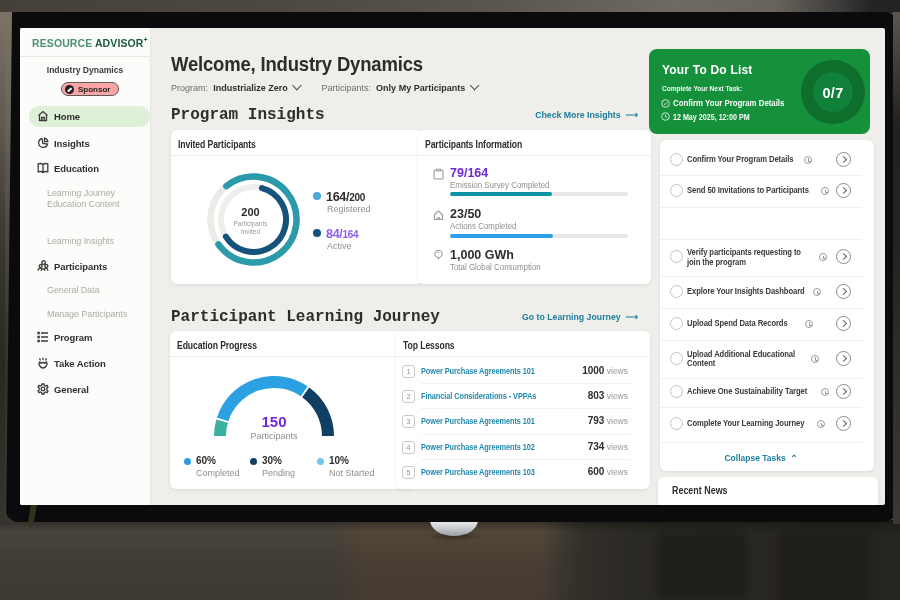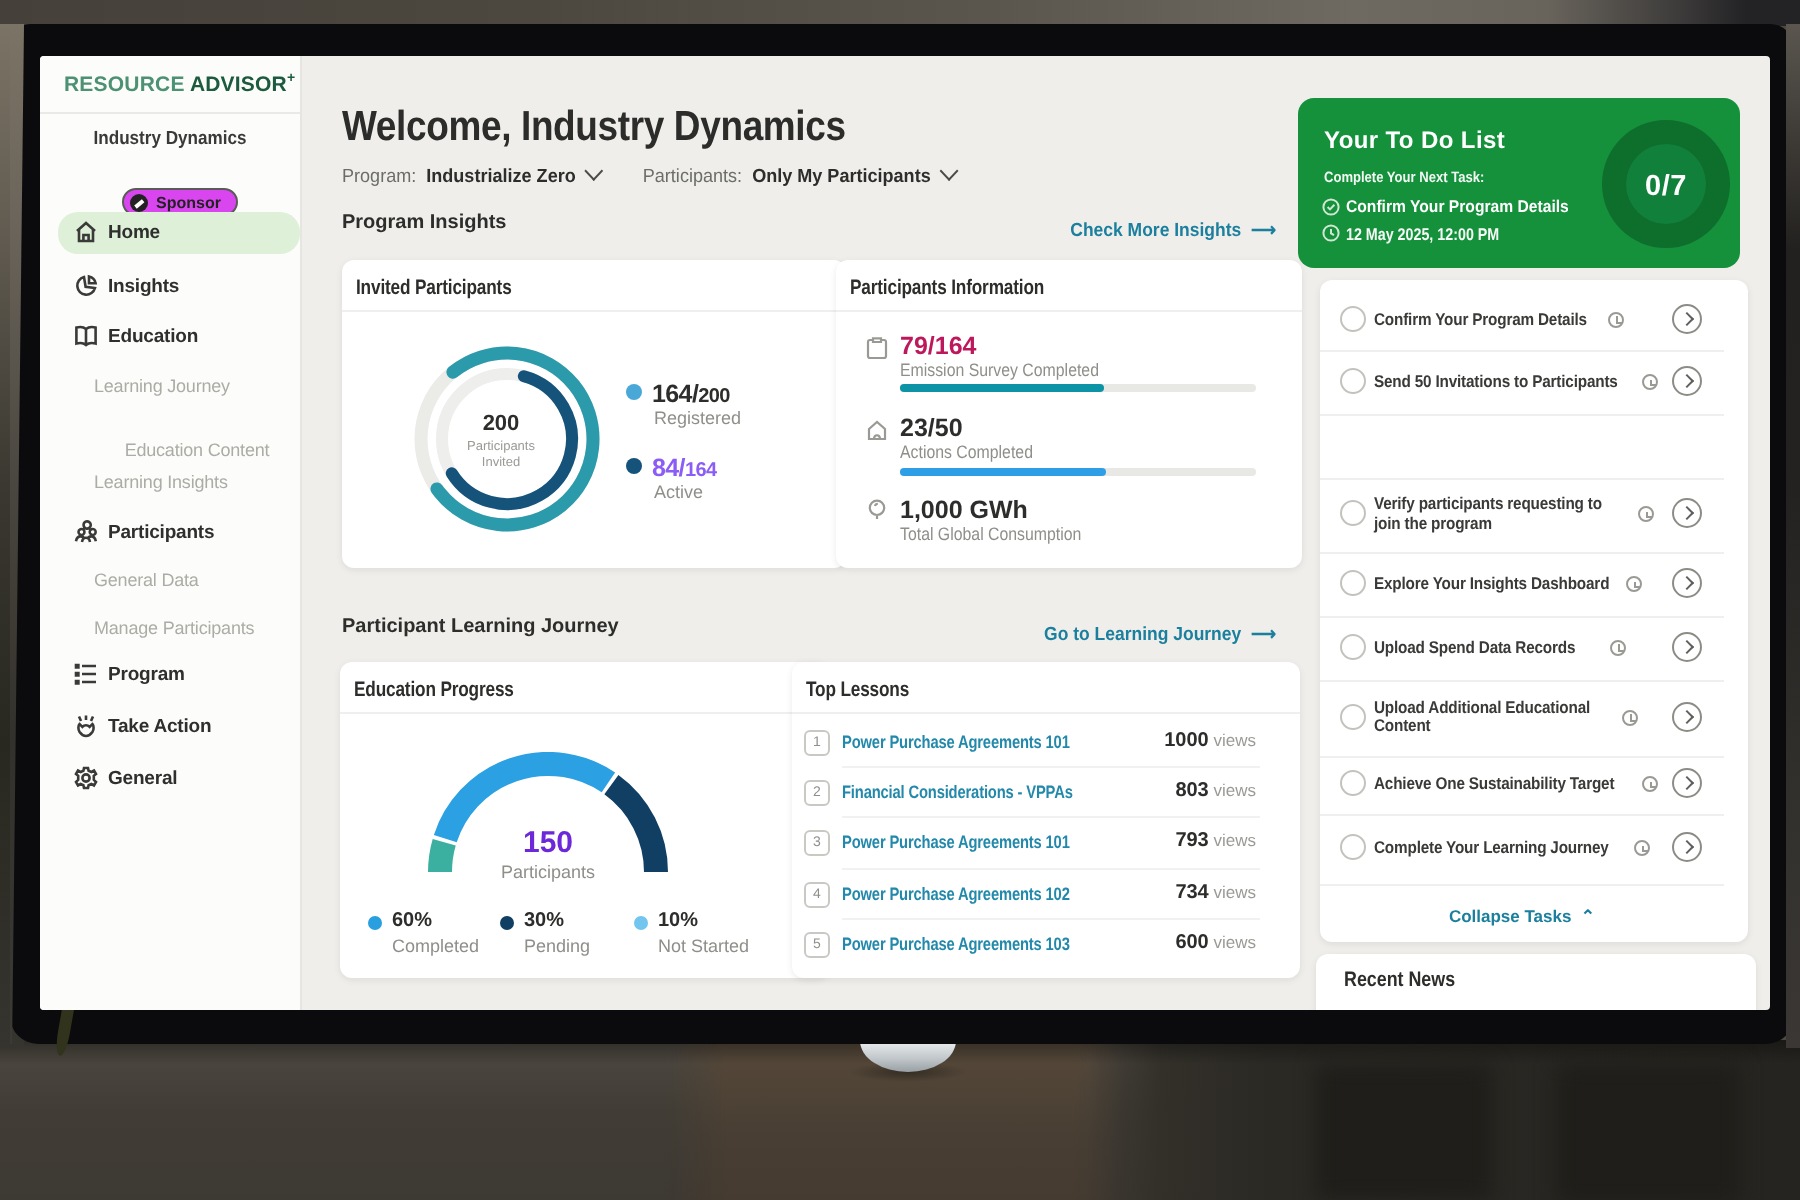--- a/index.html
+++ b/index.html
@@ -23,36 +23,36 @@
   #bezel{left:5px;top:12px;width:892px;height:510px;background:#0b0b0d;border-radius:10px 12px 14px 14px;}
   #wedge{left:5px;top:12px;width:7px;height:510px;background:linear-gradient(to bottom,#7b7365,#6b645a 20%,#4a4740 45%,#33312b 70%,#3c3a35);clip-path:polygon(0 0,100% 0,15% 100%,0 100%);}
   #screen{left:20px;top:28px;width:865px;height:477px;background:#efeeeb;border-radius:2px;overflow:hidden;}
   
   #sidebar{left:0;top:0;width:130px;height:477px;background:#fcfcfa;border-right:1px solid #e6e5e2;}
   #logo{left:12px;top:8px;width:118px;text-align:left;font-size:10.5px;font-weight:bold;letter-spacing:.1px;color:#4d9173;}
   #logo .adv{color:#1c5b3d;}
   #logo sup{font-size:7px;}
   .sdiv{left:0;width:130px;height:1px;background:#e9e9e6;}
   #orgname{left:0;top:36px;width:130px;text-align:center;font-size:9.5px;font-weight:bold;color:#3a3a38;transform:scaleX(.9);transform-origin:center top;}
-  #pill{left:41px;top:54px;width:56px;height:12px;border:1.5px solid #5a5a57;border-radius:8px;background:#d946ef;margin-top:12px;}
+  #pill{left:41px;top:54px;width:56px;height:12px;border:1.5px solid #5a5a57;border-radius:8px;background:#fca5a5;}
   #pill .dot{position:absolute;left:3px;top:1.5px;width:9px;height:9px;border-radius:50%;background:#222;}
   #pill .dot:after{content:"";position:absolute;left:2px;top:4px;width:5px;height:1.5px;background:#fff;transform:rotate(-40deg);}
   #pill .ptxt{position:absolute;left:16px;top:2px;font-size:8px;font-weight:bold;color:#222;}
   .mi{left:0;width:130px;height:16px;}
   .mi .ic{position:absolute;left:17px;top:4px;width:12px;height:12px;}
   .mi .tx{position:absolute;left:34px;top:5px;font-size:9.5px;font-weight:bold;color:#2f2f2d;letter-spacing:-.1px;}
   .msub{left:27px;width:103px;height:18px;font-size:9px;color:#acaca7;letter-spacing:-.1px;}
   #homepill{left:9px;top:78px;width:121px;height:21px;background:#def0d8;border-radius:10px;}
   .icsvg{stroke:#3a3a38;fill:none;stroke-width:1.3;}
   #welcome{left:151px;top:24px;font-size:21px;font-weight:bold;color:#2c2c2a;letter-spacing:-.2px;transform:scaleX(.88);transform-origin:left top;white-space:nowrap;}
   .lbl{font-size:9.5px;color:#6d6d68;}
   .bld{font-size:9.5px;font-weight:bold;color:#2d2d2b;}
   .chev{display:inline-block;width:6px;height:6px;border-right:1.4px solid #4a4a47;border-bottom:1.4px solid #4a4a47;transform:rotate(45deg);margin-left:6px;vertical-align:2px;}
   #ctrl{left:151px;top:54px;font-size:9.5px;transform:scaleX(.95);transform-origin:left top;white-space:nowrap;}
-  .sect{font-size:10px;font-weight:bold;color:#2d2d2b;}
+  .sect{font-size:16px;font-weight:bold;color:#2d2d2b;font-family:Liberation Mono, monospace;}
   .link{font-size:9.5px;font-weight:bold;color:#1b7f9e;transform:scaleX(.92);transform-origin:right center;}
   .card{background:#fff;border-radius:6px;box-shadow:0 1px 3px rgba(90,90,85,.12);padding-left:12px;}
   .ctitle{position:absolute;left:7px;top:8px;font-size:10.5px;font-weight:bold;color:#2d2d2b;letter-spacing:-.1px;transform:scaleX(.82);transform-origin:left top;white-space:nowrap;}
   .cdiv{position:absolute;left:0;top:25px;width:100%;height:1px;background:#efefed;}
   
   #card1{left:151px;top:102px;width:240px;height:154px;}
   #card2{left:398px;top:102px;width:221px;height:154px;}
   #card3{left:150px;top:303px;width:233px;height:158px;}
   #card4{left:376px;top:303px;width:242px;height:158px;}
   
@@ -124,21 +124,21 @@
         </svg>
       <span class="tx">Insights</span>
     </div>
     <div class="abs mi" style="top:129.5px;">
       <svg class="ic" viewBox="0 0 12 12">
           <path class="icsvg" d="M6 2.5 C4.8 1.5 3 1.3 1.2 1.8 V9.8 C3 9.3 4.8 9.5 6 10.5 C7.2 9.5 9 9.3 10.8 9.8 V1.8 C9 1.3 7.2 1.5 6 2.5 V10.2"></path>
         </svg>
       <span class="tx">Education</span>
     </div>
     <div class="abs msub" style="top:160px;">Learning Journey</div>
-    <div class="abs msub" style="top:192px;text-align:center;">Education Content</div>
+    <div class="abs msub" style="top:171px;">Education Content</div>
     <div class="abs msub" style="top:207.5px;">Learning Insights</div>
     <div class="abs mi" style="top:227.5px;">
       <svg class="ic" viewBox="0 0 12 12">
           <path class="icsvg" d="M6 4.2 A1.8 1.8 0 1 0 6 .8 A1.8 1.8 0 0 0 6 4.2 M3.2 7.4 A1.5 1.5 0 1 0 3.2 4.6 A1.5 1.5 0 0 0 3.2 7.4 M8.8 7.4 A1.5 1.5 0 1 0 8.8 4.6 A1.5 1.5 0 0 0 8.8 7.4 M1 10.6 C1.3 8.9 2.1 8.2 3.3 8.2 C4.3 8.2 5 8.7 5.3 9.6 M10.9 10.6 C10.6 8.9 9.8 8.2 8.6 8.2 C7.6 8.2 7 8.7 6.7 9.6 M4 11 C4.2 9.7 5 8.9 6 8.9 C7 8.9 7.8 9.7 8 11"></path>
         </svg>
       <span class="tx">Participants</span>
     </div>
     <div class="abs msub" style="top:256.5px;">General Data</div>
     <div class="abs msub" style="top:280.5px;">Manage Participants</div>
     <div class="abs mi" style="top:298.5px;">
@@ -185,21 +185,21 @@
       <div class="abs" style="left:142px;top:99px;width:8px;height:8px;border-radius:50%;background:#15537b;"></div>
       <div class="abs" style="left:155px;top:96.5px;font-size:12.5px;font-weight:bold;color:#8b5cf6;letter-spacing:-.3px;">84/<span style="font-size:10px;">164</span></div>
       <div class="abs" style="left:156px;top:111px;font-size:9px;color:#8f8f8a;">Active</div>
     </div>
     <div class="abs card" id="card2">
       <div class="ctitle">Participants Information</div>
       <div class="cdiv"></div>
       <svg style="position:absolute;left:14px;top:38px;" width="13" height="13" viewBox="0 0 13 13">
           <path fill="none" stroke="#9a9a95" stroke-width="1.1" d="M4.5 2 H3 A1 1 0 0 0 2 3 V10 A1 1 0 0 0 3 11 H10 A1 1 0 0 0 11 10 V3 A1 1 0 0 0 10 2 H8.5 M4.5 1.2 H8.5 V3 H4.5 Z"></path>
         </svg>
-      <div class="abs" style="left:32px;top:36px;font-size:12.5px;font-weight:bold;color:#be185d;">79/164</div>
+      <div class="abs" style="left:32px;top:36px;font-size:12.5px;font-weight:bold;color:#6d28d9;">79/164</div>
       <div class="abs" style="left:32px;top:50px;font-size:9px;color:#8f8f8a;transform:scaleX(.88);transform-origin:left top;white-space:nowrap;">Emission Survey Completed</div>
       <div class="abs" style="left:32px;top:62px;width:178px;height:3.5px;border-radius:2px;background:#e8e8e5;"></div>
       <div class="abs" style="left:32px;top:62px;width:102px;height:3.5px;border-radius:2px;background:#0c93a6;"></div>
       <svg style="position:absolute;left:14px;top:79px;" width="13" height="13" viewBox="0 0 13 13">
           <path fill="none" stroke="#9a9a95" stroke-width="1.1" d="M2.5 5.5 L6.5 2 L10.5 5.5 V10.5 H2.5 Z M5 10.5 C5 8 8 8 8 10.5"></path>
         </svg>
       <div class="abs" style="left:32px;top:77px;font-size:12.5px;font-weight:bold;color:#2d2d2b;">23/50</div>
       <div class="abs" style="left:32px;top:91px;font-size:9px;color:#8f8f8a;transform:scaleX(.88);transform-origin:left top;white-space:nowrap;">Actions Completed</div>
       <div class="abs" style="left:32px;top:104px;width:178px;height:3.5px;border-radius:2px;background:#e8e8e5;"></div>
       <div class="abs" style="left:32px;top:104px;width:103px;height:3.5px;border-radius:2px;background:#2e9ee6;"></div>

